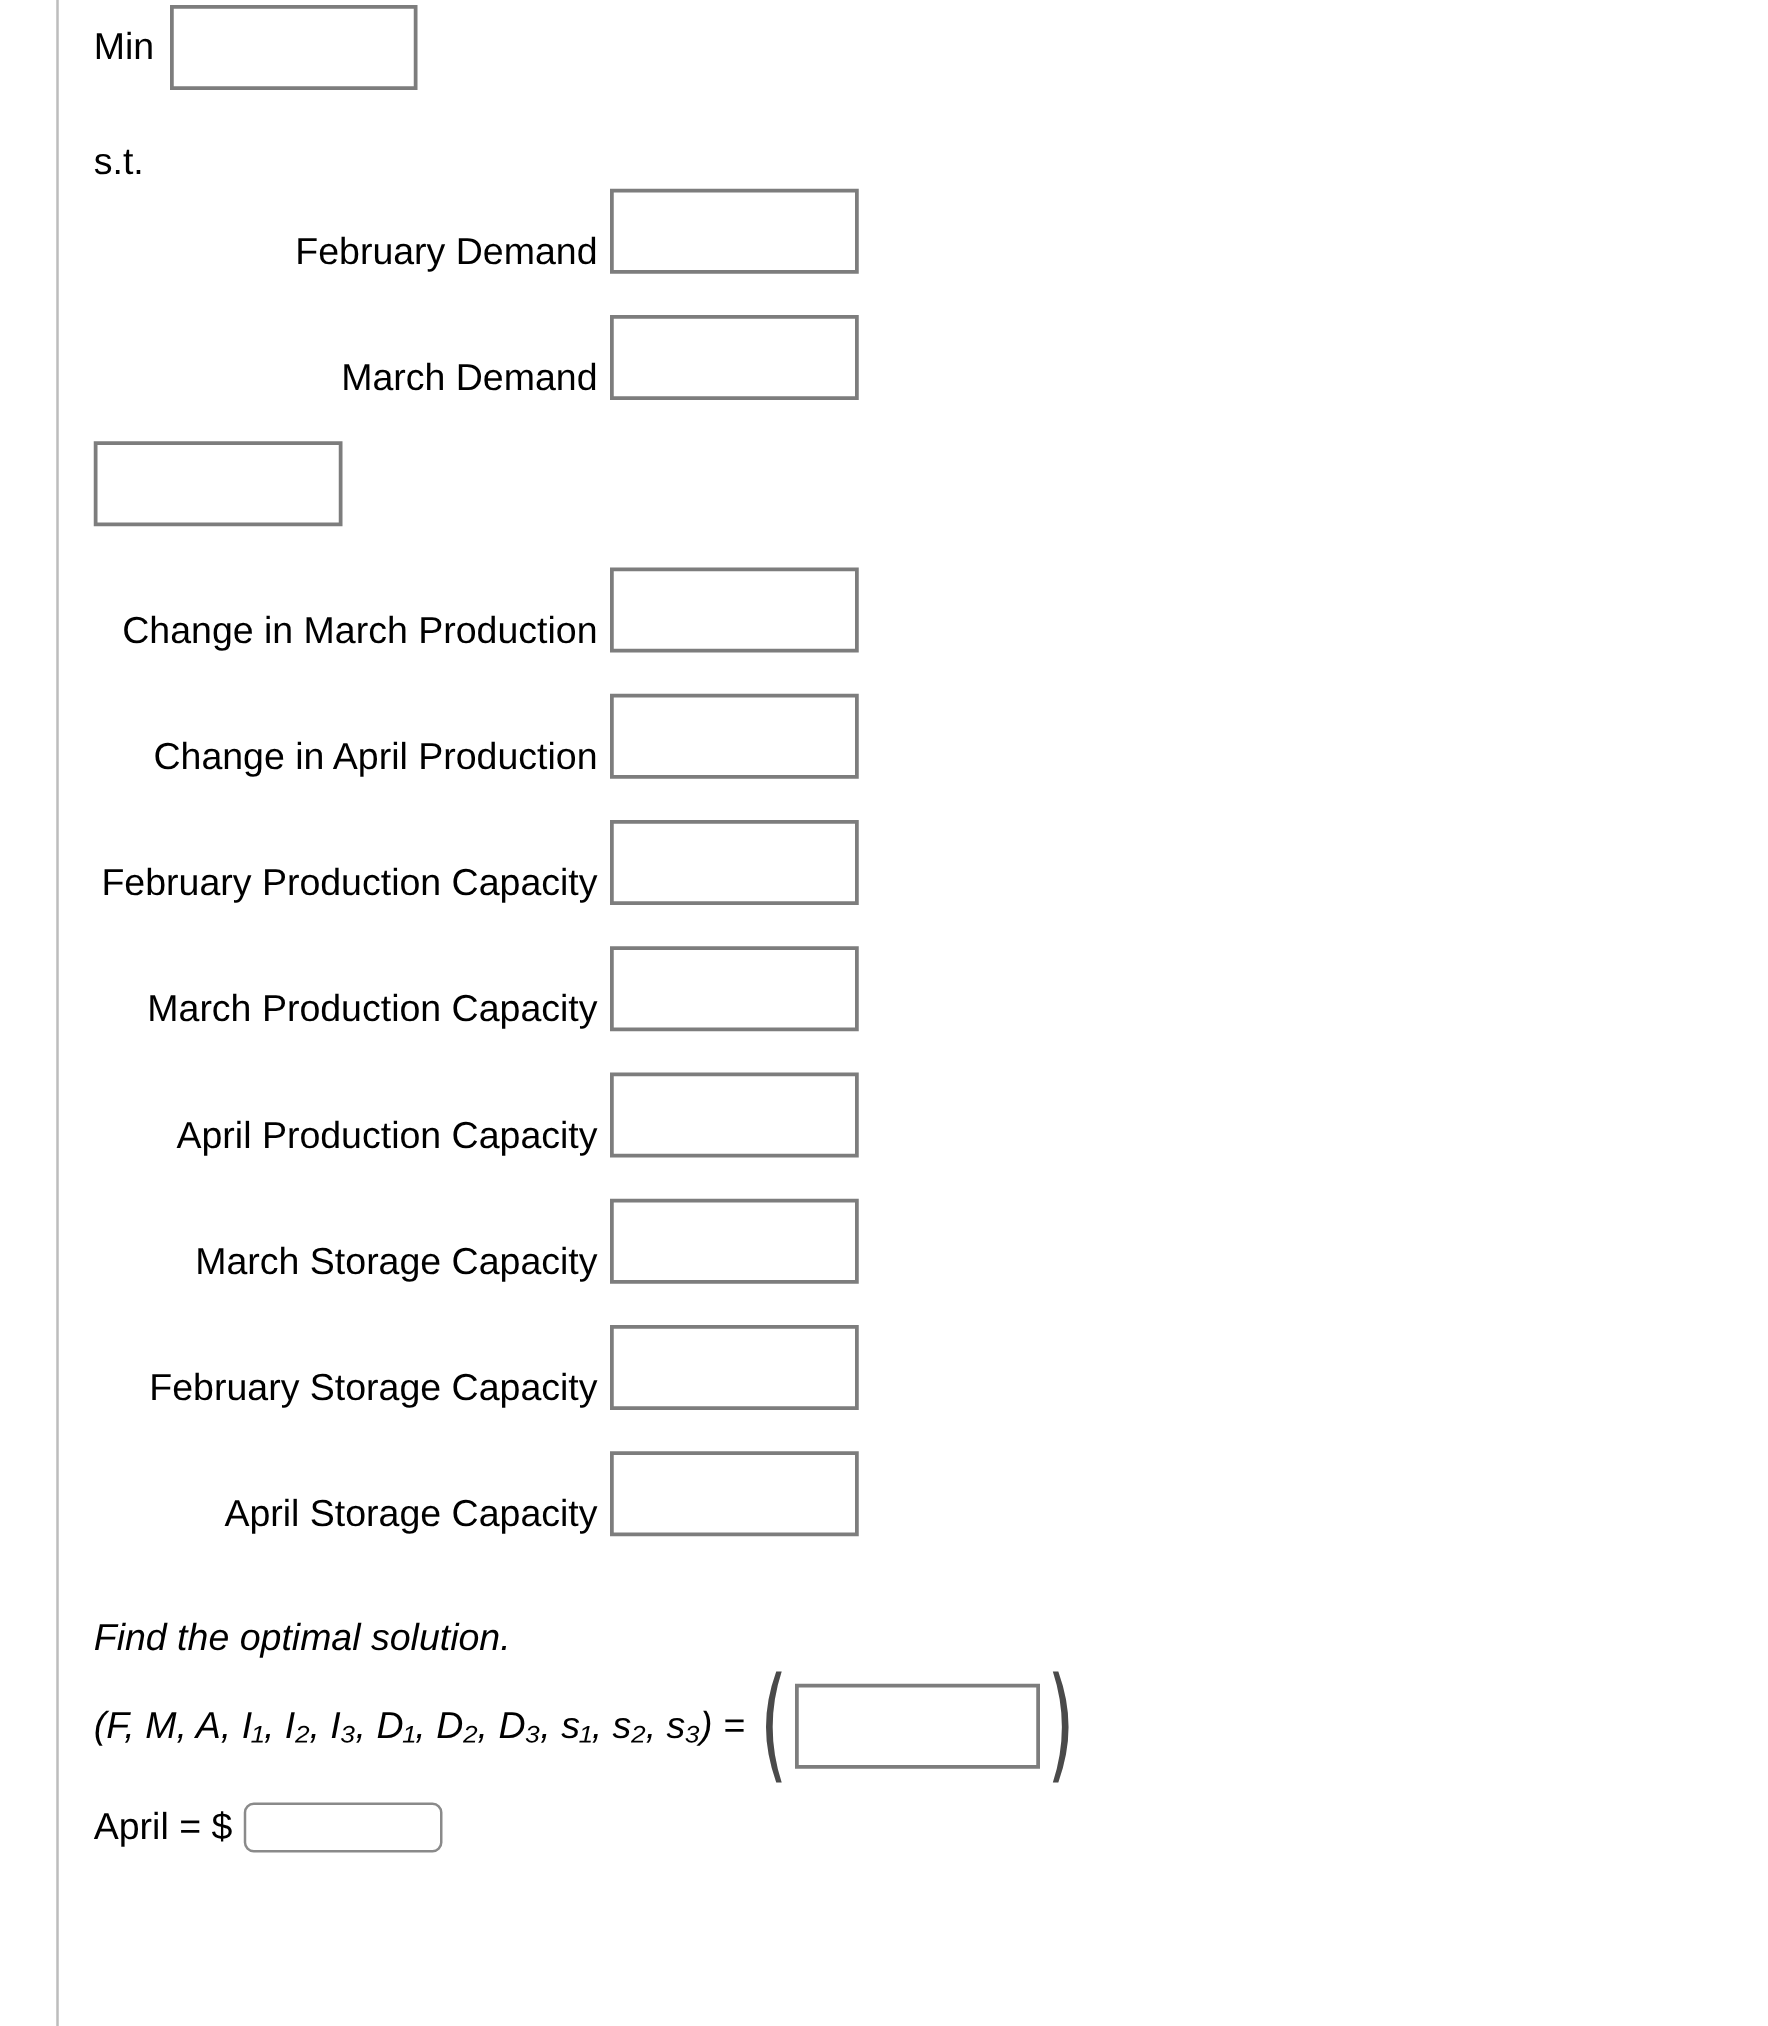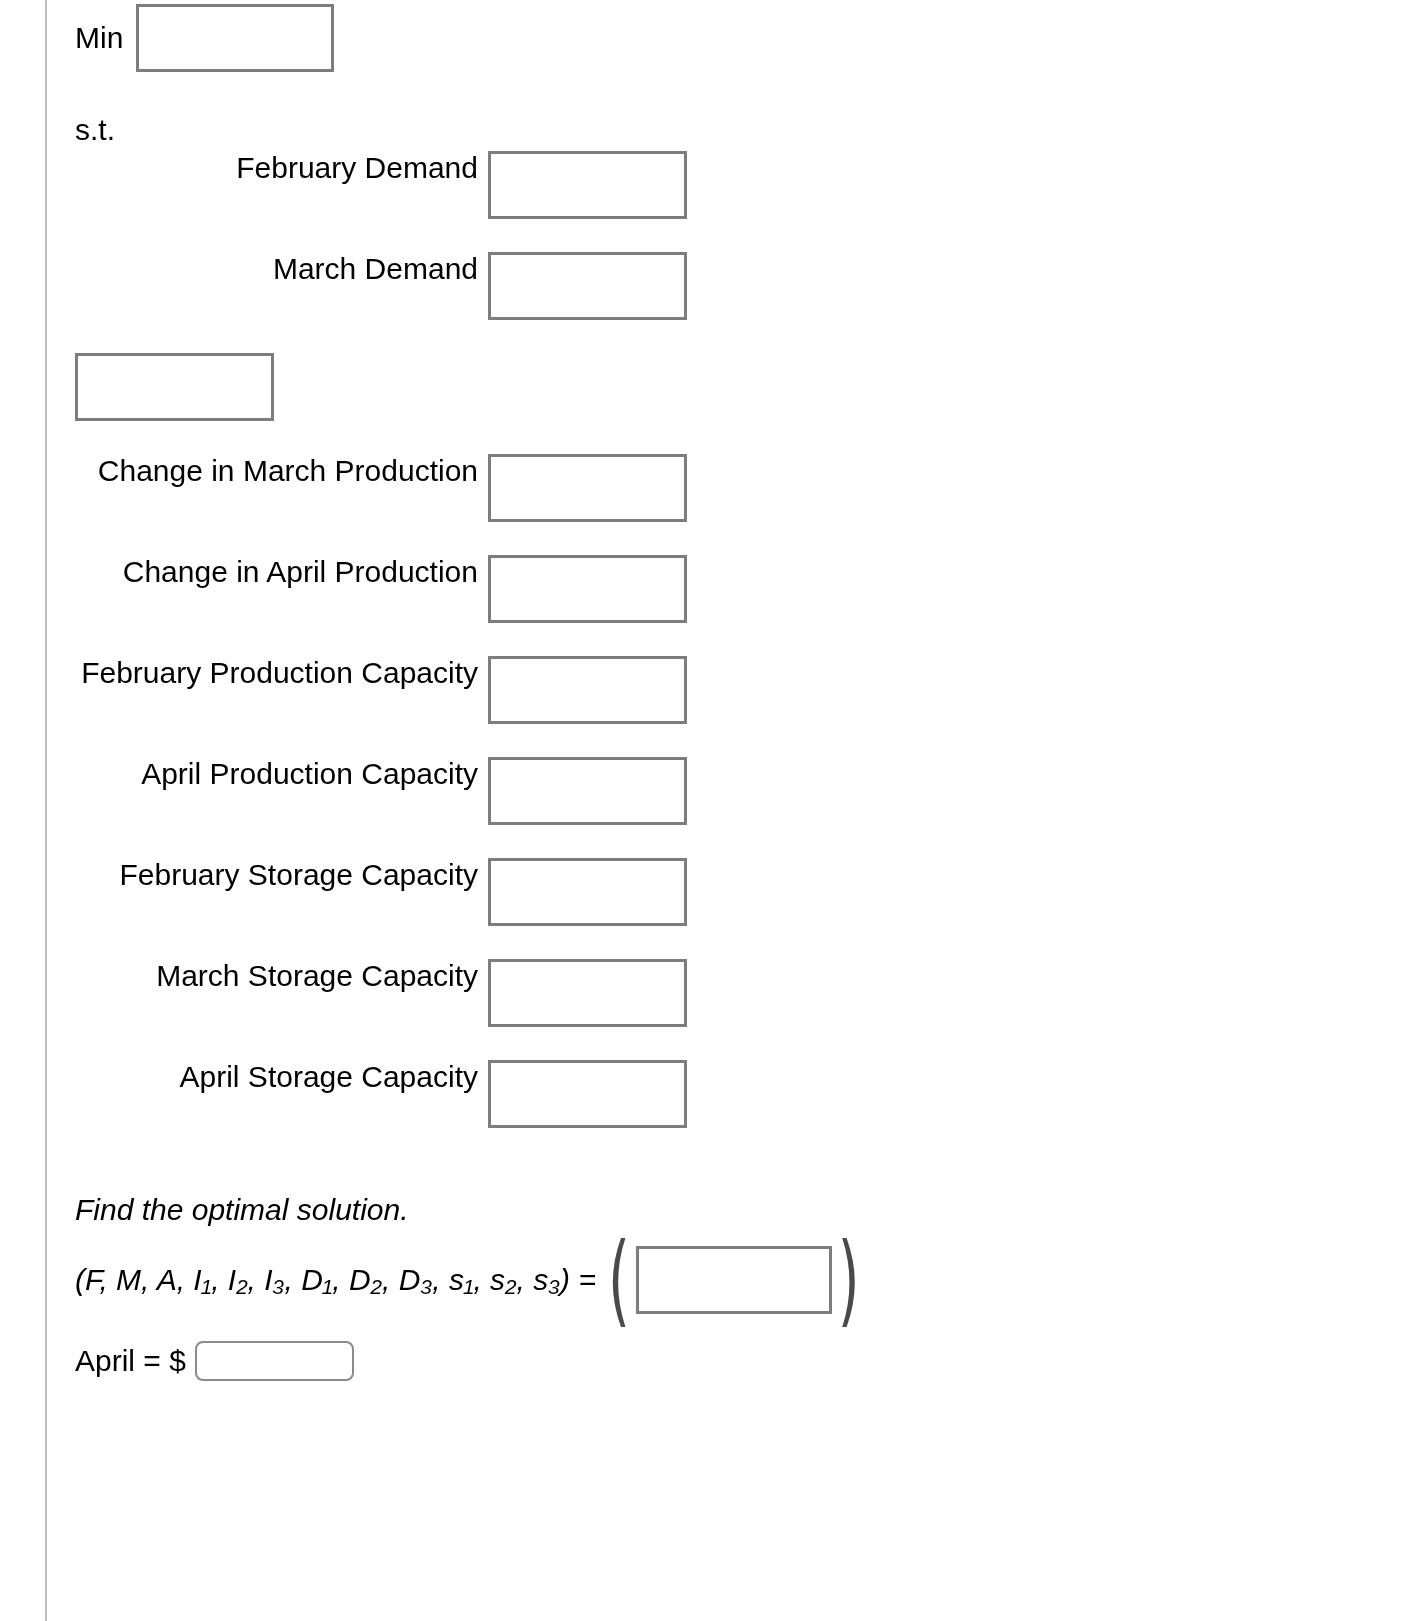--- a/index.html
+++ b/index.html
@@ -55,21 +55,21 @@
   }
   .st-label {
     margin-top: 40px;
     font-size: 30px;
     line-height: 36px;
   }
   
   .rows { margin-top: 3px; }
   .constraint-row {
     display: flex;
-    align-items: flex-start;
+    align-items: flex-end;
     height: 68px;
     margin-bottom: 33px;
   }
   .constraint-row:last-child { margin-bottom: 0; }
   .constraint-label {
     width: 403px;
     text-align: right;
     font-size: 30px;
     margin-right: 10px;
     white-space: nowrap;
@@ -158,29 +158,33 @@
       </div>
       <div class="constraint-row">
         <span class="constraint-label">Change in April Production</span>
         <input type="text" class="answer-box constraint-input" style="">
       </div>
       <div class="constraint-row">
         <span class="constraint-label">February Production Capacity</span>
         <input type="text" class="answer-box constraint-input" style="">
       </div>
       <div class="constraint-row">
+        <span class="constraint-label">March Production Capacity</span>
+        <input type="text" class="answer-box constraint-input" style="">
+      </div>
+      <div class="constraint-row">
         <span class="constraint-label">April Production Capacity</span>
         <input type="text" class="answer-box constraint-input" style="">
       </div>
       <div class="constraint-row">
+        <span class="constraint-label">March Storage Capacity</span>
+        <input type="text" class="answer-box constraint-input" style="">
+      </div>
+      <div class="constraint-row">
         <span class="constraint-label">February Storage Capacity</span>
-        <input type="text" class="answer-box constraint-input" style="">
-      </div>
-      <div class="constraint-row">
-        <span class="constraint-label">March Storage Capacity</span>
         <input type="text" class="answer-box constraint-input" style="">
       </div>
       <div class="constraint-row">
         <span class="constraint-label">April Storage Capacity</span>
         <input type="text" class="answer-box constraint-input" style="">
       </div>
     </div>
 
     <div class="find-instruction">Find the optimal solution.</div>
 

